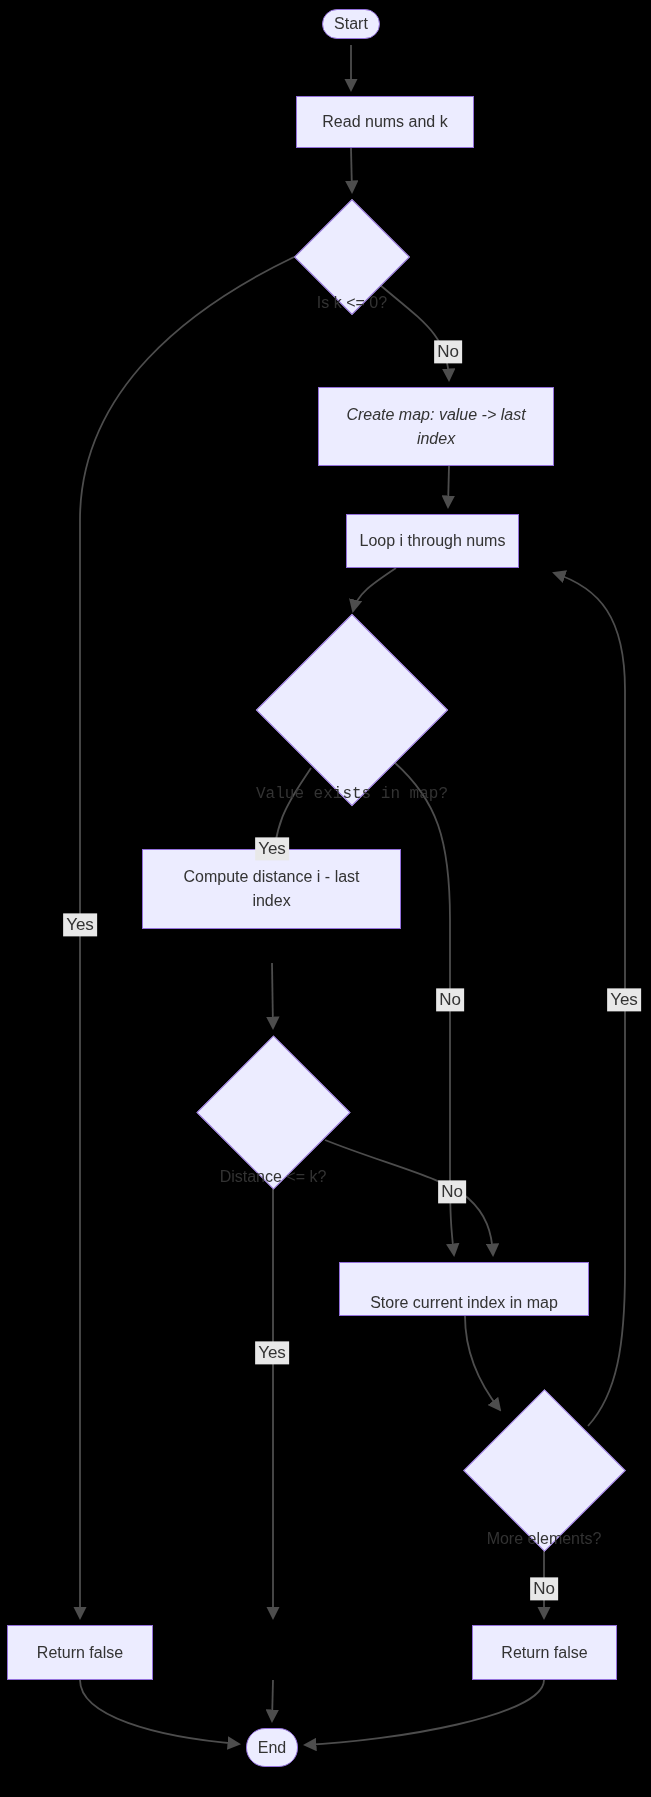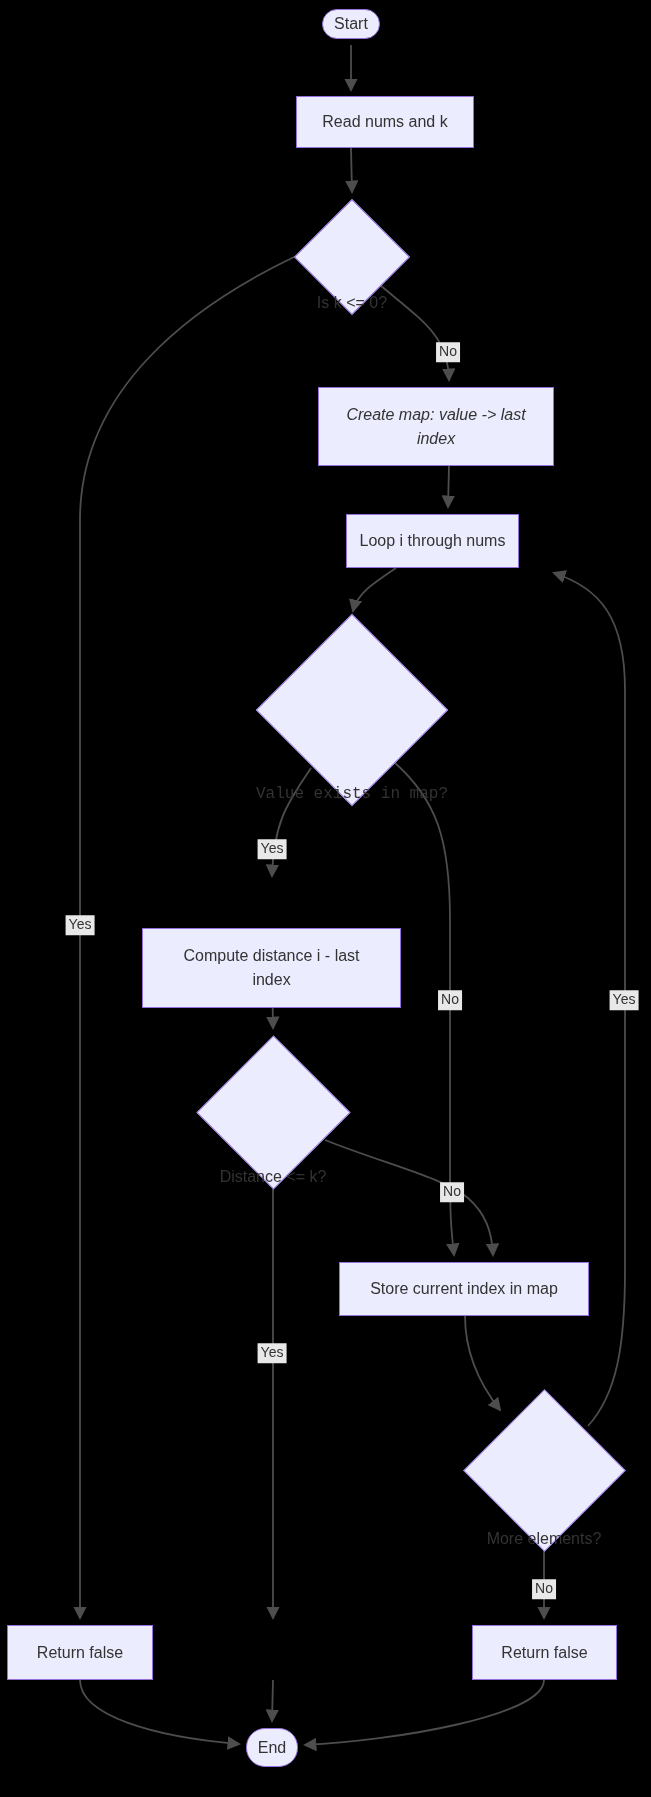--- a/index.html
+++ b/index.html
@@ -11,21 +11,21 @@
   .node{position:absolute;display:flex;align-items:center;justify-content:center;box-sizing:border-box;}
   .rect{background:#ECECFF;border:1.7px solid #9370DB;}
   .stadium{background:#ECECFF;border:1.7px solid #9370DB;}
   .node .lbl{font-size:16px;line-height:24px;text-align:center;color:#333;position:relative;z-index:2;}
   .nowrap .lbl{white-space:nowrap;}
   .wrap .lbl{max-width:215px;}
   .diamond{background:transparent;align-items:flex-end;}
   .diamond .shape{position:absolute;background:#ECECFF;border:1.7px solid #9370DB;transform:rotate(45deg);box-sizing:border-box;z-index:1;}
   .edge-label{
     position:absolute;transform:translate(-50%,-50%);background:#e8e8e8;color:#333;
-    font-size:14px;line-height:1.25;padding:1px 3px;z-index:3;
+    font-size:17px;line-height:1.25;padding:1px 3px;z-index:3;
   }
 </style>
 </head>
 <body>
 
 <div id="canvas">
 
   <svg id="edges" width="651" height="1797" viewBox="0 0 651 1797">
     <defs>
       <marker id="arrow" viewBox="0 0 10 10" refX="8.5" refY="5" markerWidth="7.5" markerHeight="7.5" orient="auto-start-reverse">
@@ -72,30 +72,30 @@
 
   <div class="node rect nowrap" style="left:346px;top:514px;width:173px;height:54px;">
     <span class="lbl">Loop i through nums</span>
   </div>
 
   <div class="node diamond nowrap" style="left:256px;top:614px;width:192px;height:192px;font-family:Liberation Mono, monospace;">
     <div class="shape" style="width:136px;height:136px;left:28px;top:28px;"></div>
     <span class="lbl">Value exists in map?</span>
   </div>
 
-  <div class="node rect wrap" style="left:142px;top:928px;width:259px;height:80px;">
+  <div class="node rect wrap" style="left:142px;top:849px;width:259px;height:80px;">
     <span class="lbl">Compute distance i - last index</span>
   </div>
 
   <div class="node diamond nowrap" style="left:196px;top:1035px;width:154px;height:154px;">
     <div class="shape" style="width:109px;height:109px;left:22.5px;top:22.5px;"></div>
     <span class="lbl">Distance &lt;= k?</span>
   </div>
 
-  <div class="node rect nowrap" style="left:339px;top:1262px;width:250px;height:54px;">
+  <div class="node rect nowrap" style="left:339px;top:1262px;width:250px;height:54px;align-items:flex-end;">
     <span class="lbl">Store current index in map</span>
   </div>
 
   <div class="node diamond nowrap" style="left:463px;top:1389px;width:162px;height:162px;">
     <div class="shape" style="width:115px;height:115px;left:23.5px;top:23.5px;"></div>
     <span class="lbl">More elements?</span>
   </div>
 
   <div class="node rect nowrap" style="left:7px;top:1625px;width:146px;height:55px;">
     <span class="lbl">Return false</span>

